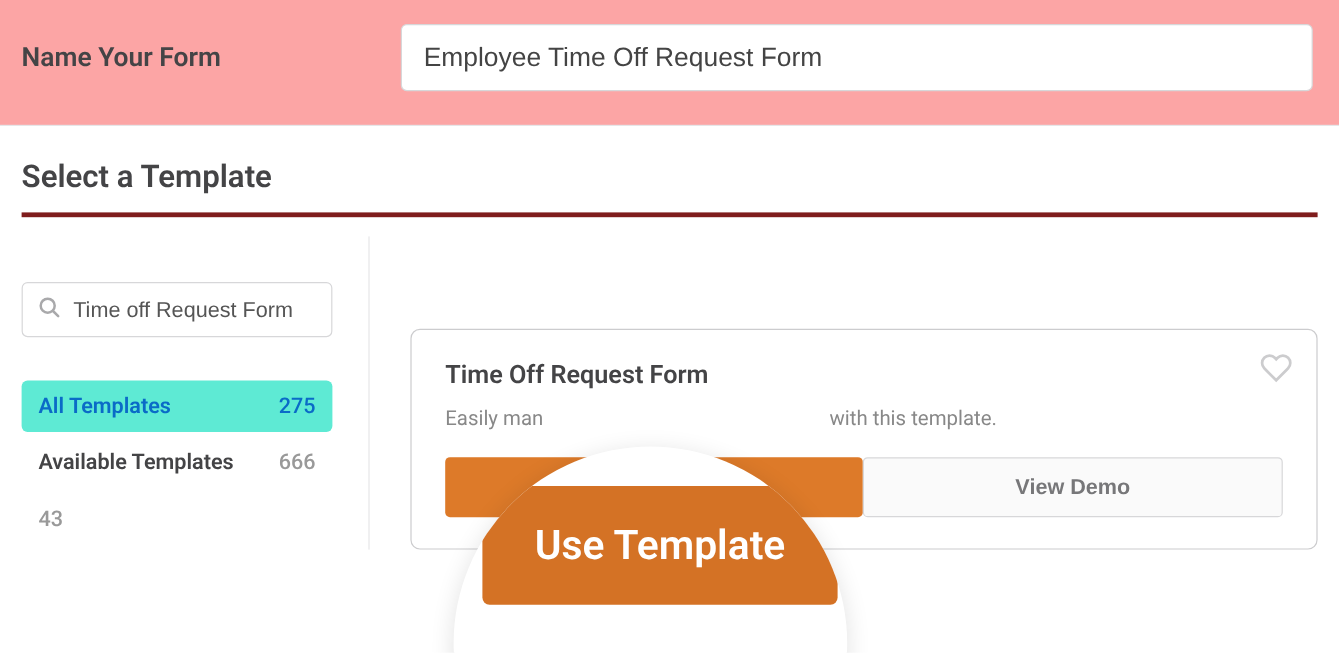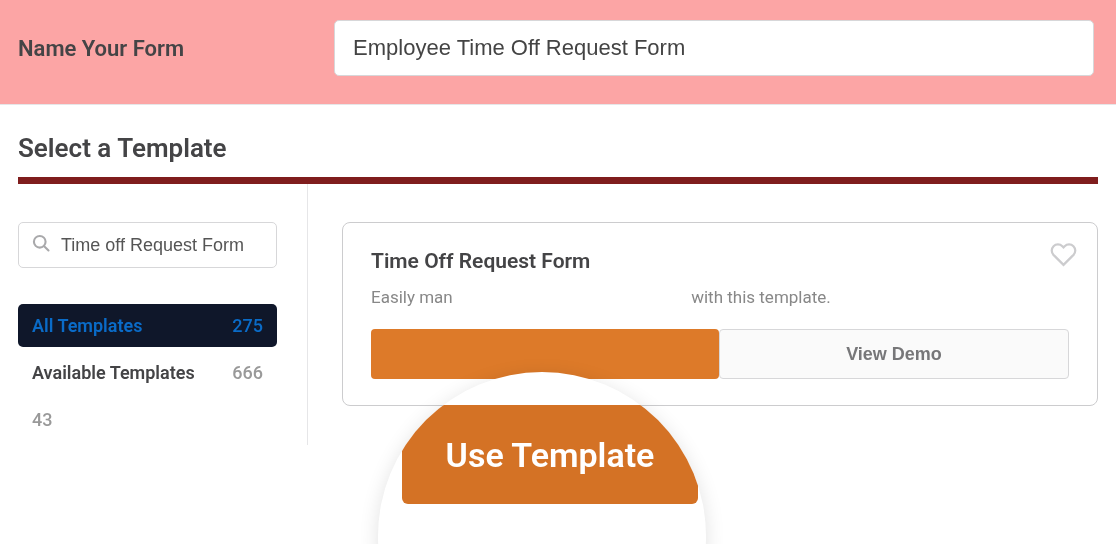--- a/index.html
+++ b/index.html
@@ -53,22 +53,23 @@
       color: #777779;
       line-height: 1.7;
       margin-bottom: 32px;
     }
     .section-desc a {
       color: #777779;
       text-decoration: underline;
     }
     .template-area {
       display: flex;
-      border-top: 7px solid #7f1d1d;
-      padding-top: 0;
+      border-top: 4px solid #7f1d1d;
+      padding-top: 16px;
+      align-items: flex-end;
     }
     .sidebar {
       width: 290px;
       padding-top: 38px;
       padding-right: 30px;
       border-right: 1px solid #e6e6e8;
     }
     .search-box {
       display: flex;
       align-items: center;
@@ -96,21 +97,21 @@
       display: flex;
       justify-content: space-between;
       align-items: center;
       padding: 11px 14px;
       font-size: 18px;
       border-radius: 5px;
       margin-bottom: 4px;
       cursor: pointer;
     }
     .filter-item.active {
-      background: #0f172a;
+      background: #5eead4;
       color: #0a6bc7;
       font-weight: 600;
       gap: 24px;
     }
     .filter-item.active .filter-count {
       color: #0a6bc7;
     }
     .filter-label {
       color: #444446;
       font-weight: 600;

